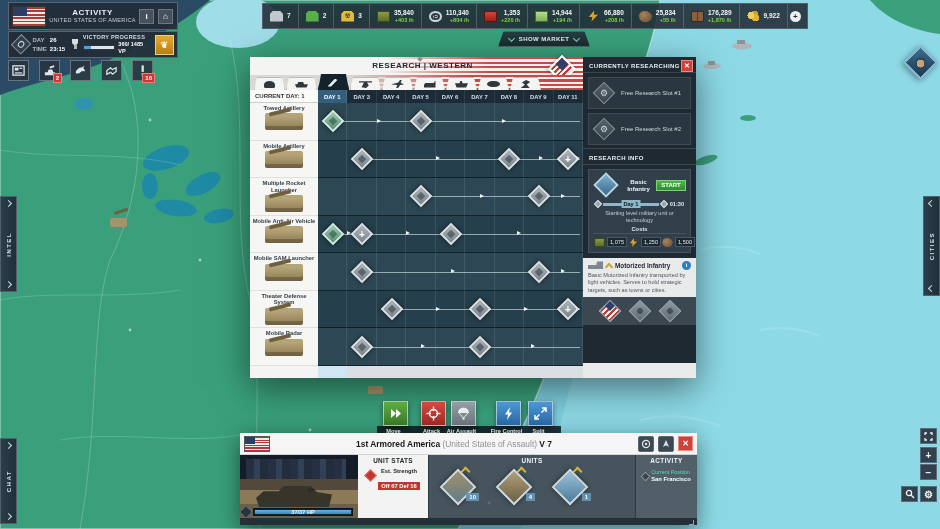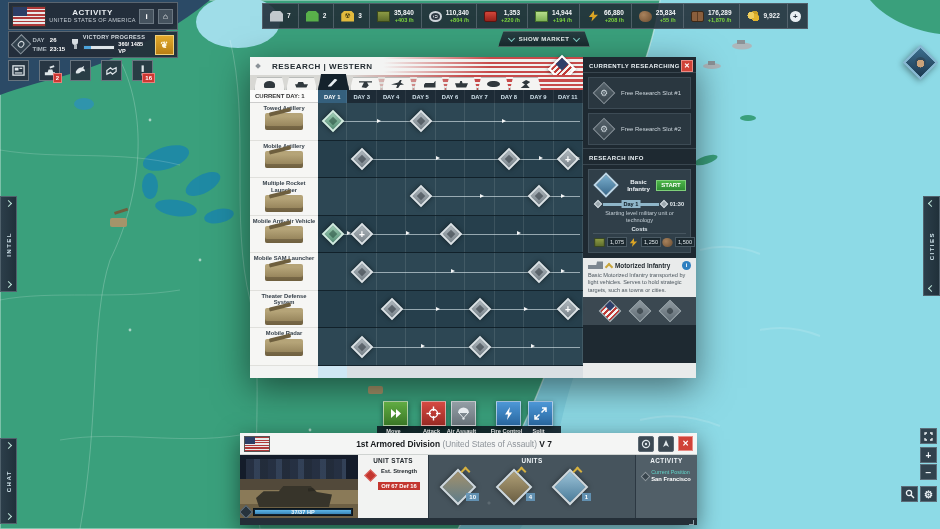--- a/index.html
+++ b/index.html
@@ -75,21 +75,21 @@
   .chev-l{transform:rotate(135deg);}
 
   
   .mctl{position:absolute;background:rgba(44,58,70,.95);border:1px solid #5c6c78;color:#eef3f6;display:flex;align-items:center;justify-content:center;font-size:10px;font-weight:bold;z-index:25;}
 
   
   #rwin{position:absolute;left:250px;top:57px;width:446px;height:321px;z-index:40;background:#f3f4f3;box-shadow:0 10px 34px rgba(0,0,0,.5);}
   .rw-title{position:absolute;left:0;top:0;width:333px;height:18px;background:
      linear-gradient(90deg,#f3f4f3 0 40%,rgba(243,244,243,0) 72%),
      repeating-linear-gradient(180deg,#c74a4a 0 2.2px,#f1f1ef 2.2px 4.5px);
-     display:flex;align-items:center;}
+     display:flex;align-items:center;flex-direction:column;}
   .rw-title-text{font-size:8px;font-weight:bold;color:#222b31;margin-left:12px;letter-spacing:.5px;}
   .rw-dot{width:4px;height:4px;background:#8a9298;margin-left:6px;transform:rotate(45deg);}
   .emblem{position:absolute;left:302px;top:2px;width:20px;height:20px;transform:rotate(45deg);border:2px solid #fff;background:repeating-linear-gradient(90deg,#bf3a36 0 2px,#f3f3f1 2px 4px);box-shadow:0 1px 4px rgba(0,0,0,.4);}
   .emblem::after{content:"";position:absolute;left:0;top:0;width:55%;height:55%;background:#2e3f69;}
   .tab-strip{position:absolute;left:0;top:18px;width:333px;height:15px;background:linear-gradient(90deg,#d8d8d4 0 30%,rgba(216,216,212,0) 65%),repeating-linear-gradient(180deg,#c74a4a 0 2.2px,#f1f1ef 2.2px 4.5px);display:flex;align-items:flex-end;padding-left:4px;}
   .cat-tab{width:31px;height:13px;background:#f4f4f2;border:1px solid #b9bcba;border-bottom:none;clip-path:polygon(10% 0,90% 0,100% 100%,0 100%);display:flex;align-items:center;justify-content:center;margin-right:1px;position:relative;}
   .cat-tab.selected{background:#14222c;height:16px;border-color:#14222c;}
   .tico{background:#30383d;}
   .selected .tico{background:#e8eef2;}
   .ti-0{width:11px;height:7px;border-radius:50% 50% 15% 15%;}
@@ -736,21 +736,21 @@
         <path d="M6,13 L2,13 L2,9 M2,13 L6.5,8.5" stroke="#fff" stroke-width="1.5" fill="none"></path>
       </svg>
       <div class="act-label">Split</div>
     </div>
   </div>
 
 <div id="upanel">
   <div class="up-title">
     <div class="up-flag"></div>
     <div class="up-heading">
-      <b>1st Armored Division</b>
+      <b>1st Armored America</b>
       <span class="sub">(United States of Assault)</span>
       <b>V 7</b>
     </div>
     <div class="up-btn">
       <svg viewBox="0 0 10 10">
           <circle cx="5" cy="5" r="3.6" fill="none" stroke="#dfe6ea" stroke-width="1.2"></circle>
           <circle cx="5" cy="5" r="1.2" fill="#dfe6ea"></circle>
         </svg>
     </div>
     <div class="up-btn">

